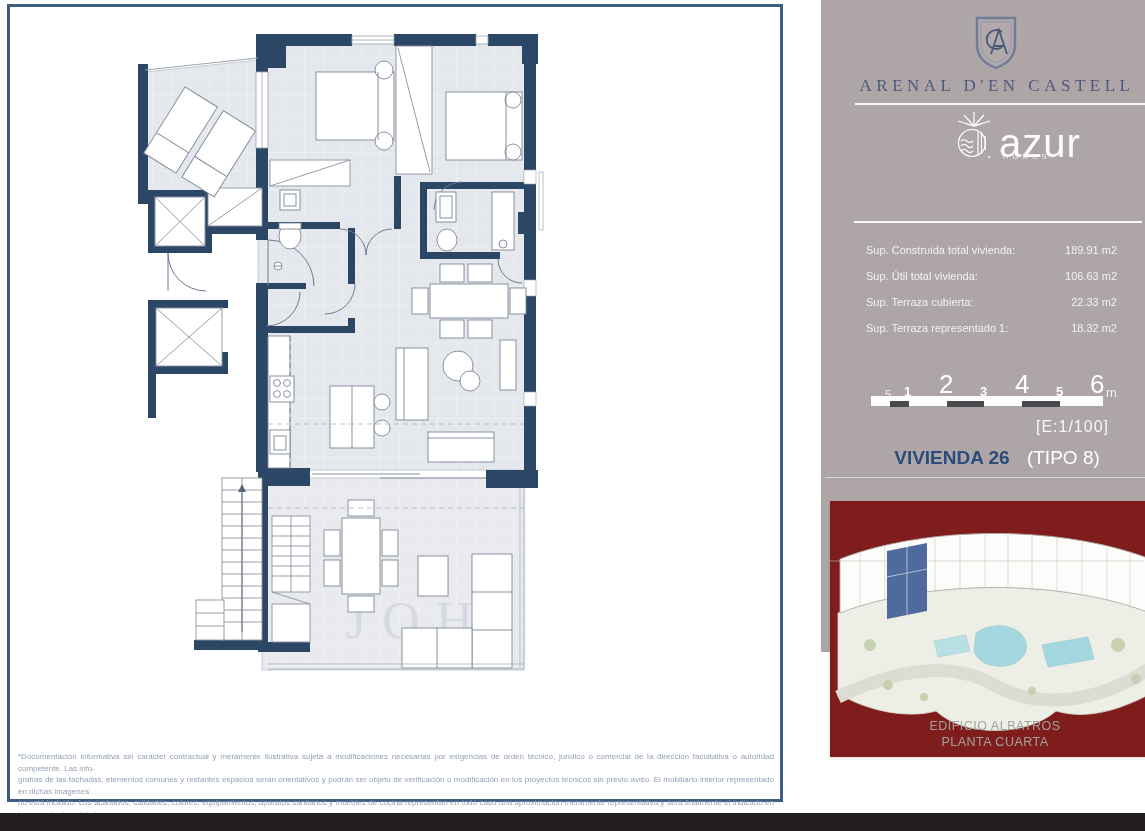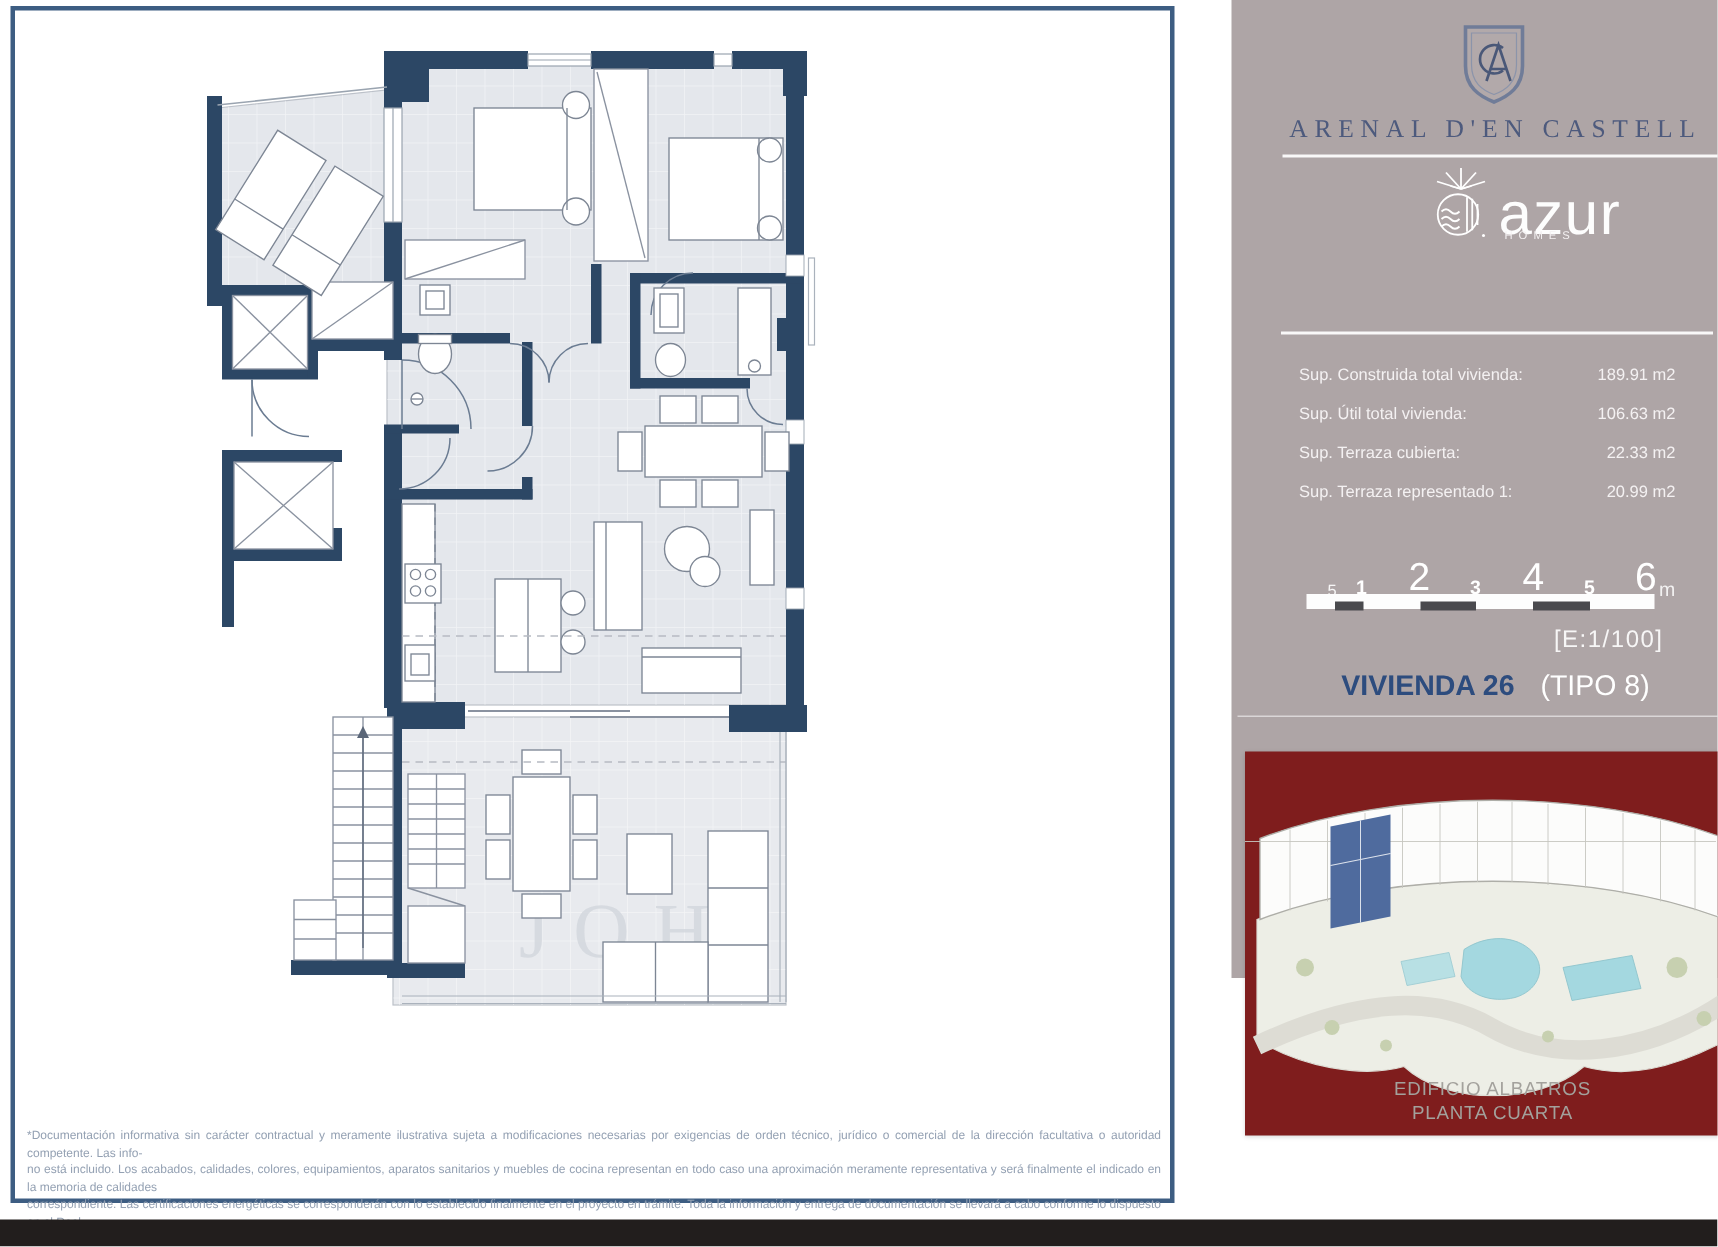--- a/index.html
+++ b/index.html
@@ -291,20 +291,21 @@
         <line x1="272" y1="556" x2="310" y2="556"></line>
       <line x1="272" y1="566" x2="310" y2="566"></line>
         <line x1="272" y1="576" x2="310" y2="576"></line>
       <line x1="272" y1="592" x2="310" y2="604"></line>
       <rect x="272" y="604" width="38" height="38"></rect>
     </g>
   </svg>
 
   <div class="legal">
     <p>*Documentación informativa sin carácter contractual y meramente ilustrativa sujeta a modificaciones necesarias por exigencias de orden técnico, jurídico o comercial de la dirección facultativa o autoridad competente. Las info-</p>
+    <p>grafías de las fachadas, elementos comunes y restantes espacios serán orientativos y podrán ser objeto de verificación o modificación en los proyectos técnicos sin previo aviso. El mobiliario interior representado en dichas imágenes</p>
     <p>no está incluido. Los acabados, calidades, colores, equipamientos, aparatos sanitarios y muebles de cocina representan en todo caso una aproximación meramente representativa y será finalmente el indicado en la memoria de calidades</p>
     <p>correspondiente. Las certificaciones energéticas se corresponderán con lo establecido finalmente en el proyecto en trámite. Toda la información y entrega de documentación se llevará a cabo conforme lo dispuesto en el Real</p>
 
   </div>
 
   <div class="sidebar">
 
     <svg class="shield" width="48" height="58" viewBox="0 0 48 58">
       <path d="M5,4 H43 V30 C43,44 34,50 24,54 C14,50 5,44 5,30 Z" fill="rgba(255,255,255,0.05)" stroke="#707c98" stroke-width="2.4"></path>
       <path d="M9,8 H39 V29 C39,41 32,46 24,49 C16,46 9,41 9,29 Z" fill="none" stroke="#8b94aa" stroke-width="0.8"></path>
@@ -346,21 +347,21 @@
     <div class="srow r1">
       <span class="slabel">Sup. Útil total vivienda:</span>
       <span class="svalue">106.63 m2</span>
     </div>
     <div class="srow r2">
       <span class="slabel">Sup. Terraza cubierta:</span>
       <span class="svalue">22.33 m2</span>
     </div>
     <div class="srow r3">
       <span class="slabel">Sup. Terraza representado 1:</span>
-      <span class="svalue">20.99 m2</span>
+      <span class="svalue">18.32 m2</span>
     </div>
 
     <div class="scalebar">
       <span class="s-num s-tiny" style="left:14px">5</span>
       <span class="s-num s-small" style="left:33px">1</span>
       <span class="s-num s-big" style="left:68px">2</span>
       <span class="s-num s-small" style="left:109px">3</span>
       <span class="s-num s-big" style="left:144px">4</span>
       <span class="s-num s-small" style="left:185px">5</span>
       <span class="s-num s-big" style="left:219px">6</span>

